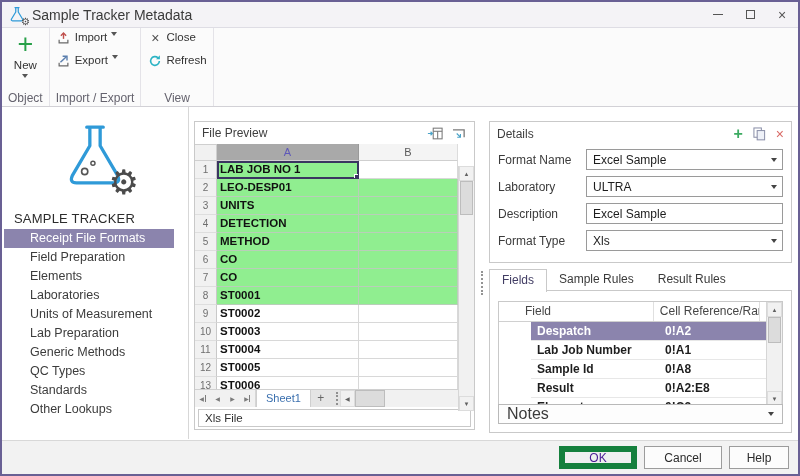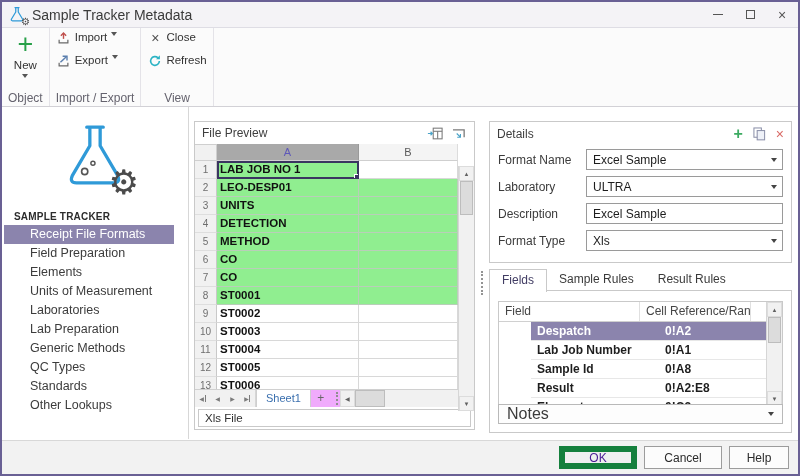--- a/index.html
+++ b/index.html
@@ -33,21 +33,21 @@
   .smallbtn .caret { margin:1px 0 0 4px; }
   .x-ribbon { font-size:14px; color:#4f4f4f; line-height:1; }
 
   
   .main { position:relative; height:332px; background:#fff; }
 
   
   .sidebar { position:absolute; left:0; top:0; width:187px; height:332px; border-right:1px solid #d7d7d7; background:#fff; overflow:hidden; }
   .side-icon { width:84px; height:84px; margin:12px auto 0 auto; position:relative; }
   .side-icon .gear-big { position:absolute; right:-2px; bottom:4px; font-size:34px; line-height:1; color:#4b4b4b; }
-  .side-header { margin:8px 0 3px 12px; font-size:10px; font-weight:bold; color:#2c2c2c; letter-spacing:.2px; }
+  .side-header { margin:8px 0 3px 12px; font-size:13px; font-weight:normal; color:#2c2c2c; letter-spacing:.2px; }
   .side-item { height:19px; line-height:19px; padding-left:28px; font-size:12.5px; color:#3c3c3c; cursor:default; white-space:nowrap; }
   .side-item.sel { background:#8b84ad; color:#fff; margin:0 14px 0 2px; padding-left:26px; }
 
   
   .panel { position:absolute; background:#fff; border:1px solid #c9c9c9; }
   .phead { height:22px; display:flex; align-items:center; padding:0 7px; }
   .ptitle { font-size:12px; color:#3e3e3e; }
   .picon { margin-left:9px; display:inline-flex; cursor:default; }
   .phead .spacer { flex:1; }
 
@@ -67,21 +67,21 @@
   .green { background:#90ee90; border-right-color:#b9ceb9; border-bottom-color:#b9ceb9; }
   .selcell { outline:2px solid #3a3560; outline-offset:-2px; position:relative; }
   .handle { position:absolute; right:-1px; bottom:-1px; width:5px; height:5px; background:#3a3560; border:1px solid #fff; }
   .vscroll { position:absolute; top:22px; right:0; width:16px; height:245px; background:#f1f1f1; border-left:1px solid #d6d6d6; }
   .sarr { height:15px; font-size:6px; color:#606060; text-align:center; line-height:15px; background:#f1f1f1; border:1px solid #dcdcdc; }
   .sarr.bottom { position:absolute; bottom:0; left:0; right:0; }
   .sthumb { height:34px; background:#dcdcdc; border:1px solid #bdbdbd; margin:0 1px; }
   .hthumb { width:30px; height:100%; background:#dcdcdc; border:1px solid #bdbdbd; }
 
   
-  .sheetbar { display:flex; height:18px; align-items:stretch; border-top:1px solid #d0d0d0; background:#f0abfc; }
+  .sheetbar { display:flex; height:18px; align-items:stretch; border-top:1px solid #d0d0d0; background:#e5e5e5; }
   .navs { display:flex; background:#f1f1f1; border-right:1px solid #d6d6d6; }
   .nav { width:15px; display:flex; align-items:center; justify-content:center; font-size:6px; color:#7c7c7c; cursor:default; }
   .nav .bar { width:1px; height:7px; background:#7c7c7c; display:inline-block; }
   .nav .bar.l { margin-right:1px; } .nav .bar.r { margin-left:1px; }
   .sheettab { padding:0 9px; background:#fff; border-right:1px solid #cfcfcf; border-left:1px solid #cfcfcf; font-size:11px; color:#3a6fae; line-height:17px; cursor:default; }
   .addsheet { width:20px; text-align:center; font-size:12px; color:#666; line-height:16px; cursor:default; }
   .tabsplit { width:5px; border-right:2px dotted #8f8f8f; margin:2px 2px; }
   .hscroll { flex:1; display:flex; background:#f1f1f1; align-items:stretch; }
   .harr { width:15px; font-size:6px; color:#606060; display:flex; align-items:center; justify-content:center; border:1px solid #dcdcdc; background:#f1f1f1; }
   .htrack { flex:1; position:relative; }
@@ -103,21 +103,21 @@
   
   .rules { position:absolute; left:487px; top:162px; width:303px; height:164px; }
   .tabstrip { height:22px; display:flex; position:relative; z-index:2; }
   .tab { padding:0 12px; line-height:21px; font-size:12px; color:#3a3a3a; cursor:default; }
   .tab.active { background:#fff; border:1px solid #c9c9c9; border-bottom:none; color:#413c63; margin-bottom:-1px; }
   .rules-body { position:absolute; top:21px; left:0; right:0; bottom:0; border:1px solid #c9c9c9; background:#fff; }
   .ftable { position:absolute; top:10px; left:8px; right:8px; height:106px; border:1px solid #c9c9c9; display:flex; }
   .fcols { flex:1; overflow:hidden; }
   .fhrow { display:flex; height:20px; border-bottom:1px solid #d0d0d0; }
   .fh { font-size:12px; color:#464646; padding-left:6px; line-height:19px; border-right:1px solid #e0e0e0; white-space:nowrap; overflow:hidden; }
-  .fh.c1 { width:141px; } .fh.c2 { width:111px; } .fh.c3 { flex:1; border-right:none; }
+  .fh.c1 { width:141px;margin-left:20px; } .fh.c2 { width:111px; } .fh.c3 { flex:1; border-right:none; }
   .fbody { height:84px; overflow:hidden; }
   .frow { display:flex; height:19px; border-bottom:1px solid #e7e7e7;margin-left:32px; }
   .fc { font-size:12px; font-weight:bold; color:#1e1e1e; padding-left:6px; line-height:18px; white-space:nowrap; overflow:hidden; }
   .fc.c1 { width:141px; } .fc.c2 { width:111px; } .fc.c3 { flex:1; }
   .frow.sel { background:#8b84ad; }
   .frow.sel .fc { color:#fff; }
   .fvscroll { width:16px; border-left:1px solid #d6d6d6; background:#f1f1f1; position:relative; }
   .fvscroll .sthumb { height:26px; }
   .notesbar { position:absolute; left:8px; right:8px; bottom:8px; height:20px; border:1px solid #b9b9b9; background:#fdfdfd; display:flex; align-items:center; padding:0 8px; font-size:16px; color:#3b3b3b; cursor:default; }
   .notesbar .tri-down { margin-left:auto; }
@@ -228,22 +228,22 @@
             <path d="M24 5 H40 M27 5 V23 L10 52 Q7 59 14 59 H50 Q57 59 54 52 L37 23 V5" fill="none" stroke="#2f9ad8" stroke-width="3.2" stroke-linejoin="round" stroke-linecap="round"></path>
             <circle cx="22" cy="48" r="3" fill="none" stroke="#555" stroke-width="1.6"></circle>
             <circle cx="30" cy="40" r="2" fill="none" stroke="#555" stroke-width="1.4"></circle>
           </svg>
         <span class="gear-big">⚙</span>
       </div>
       <div class="side-header">SAMPLE TRACKER</div>
       <div class="side-item sel">Receipt File Formats</div>
       <div class="side-item">Field Preparation</div>
       <div class="side-item">Elements</div>
+      <div class="side-item">Laboratories</div>
       <div class="side-item">Units of Measurement</div>
-      <div class="side-item">Laboratories</div>
       <div class="side-item">Lab Preparation</div>
       <div class="side-item">Generic Methods</div>
       <div class="side-item">QC Types</div>
       <div class="side-item">Standards</div>
       <div class="side-item">Other Lookups</div>
     </div>
 
     <div class="panel fpanel">
       <div class="phead">
         <span class="ptitle">File Preview</span>

